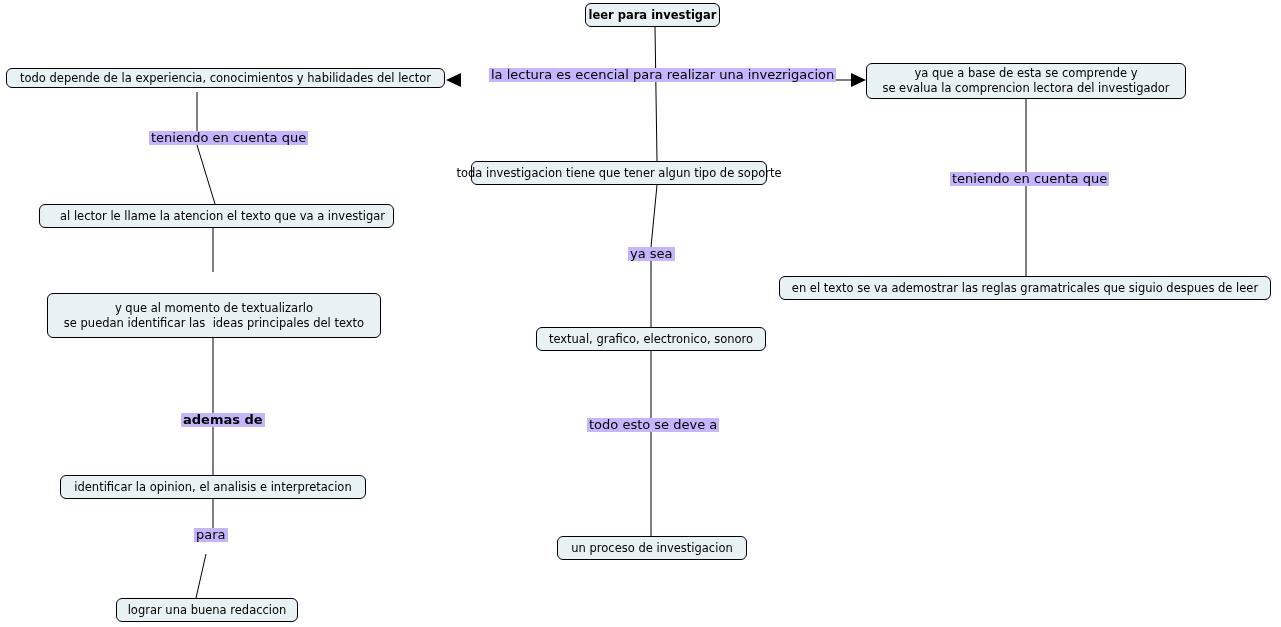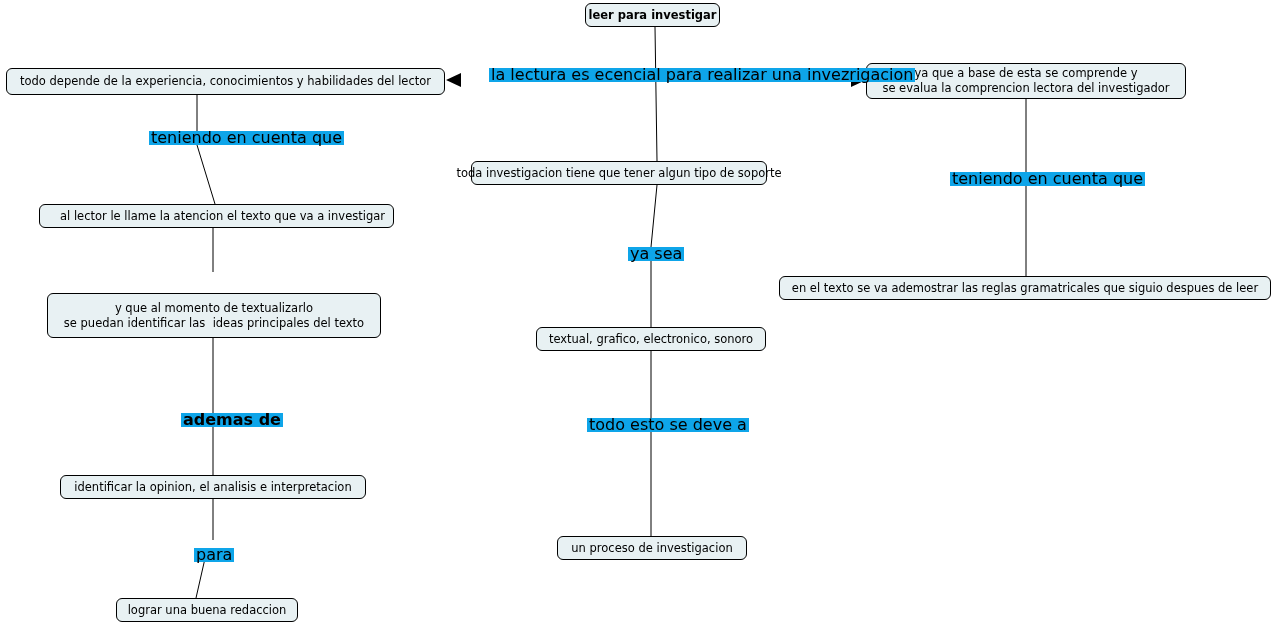--- a/index.html
+++ b/index.html
@@ -34,24 +34,24 @@
     line-height: 15px;
     text-align: center;
     display: flex;
     align-items: center;
     justify-content: center;
     padding: 3px 8px;
     white-space: pre;
   }
   .label {
     position: absolute;
-    font-size: 16px;
+    font-size: 13px;
     line-height: 14px;
     color: #000000;
-    background: #0ea5e9;
+    background: #c4b5fd;
     white-space: pre;
     text-align: center;
     padding: 0 2px;
   }
 </style>
 </head>
 <body>
 
 <div id="canvas">
 
@@ -69,36 +69,36 @@
         <path d="M 1026,99 L 1026,172 M 1026,186 L 1026,276"></path>
       </g>
     <g id="arrowheads" fill="#000000">
         <polygon points="461,73 446,80 461,87"></polygon>
         <polygon points="851,73 866,80 851,87"></polygon>
       </g>
   </svg>
 
   <div id="nodes-layer">
       <div class="node" style="left: 585px; top: 3px; width: 135px; height: 24px; font-weight: bold;">leer para investigar</div>
-      <div class="node" style="left: 6px; top: 68px; width: 439px; height: 27px;">todo depende de la experiencia, conocimientos y habilidades del lector</div>
+      <div class="node" style="left: 6px; top: 68px; width: 439px; height: 20px;">todo depende de la experiencia, conocimientos y habilidades del lector</div>
       <div class="node" style="left: 866px; top: 63px; width: 320px; height: 36px;">ya que a base de esta se comprende y
 se evalua la comprencion lectora del investigador</div>
       <div class="node" style="left: 471px; top: 161px; width: 296px; height: 24px;">toda investigacion tiene que tener algun tipo de soporte</div>
       <div class="node" style="left: 39px; top: 204px; width: 355px; height: 24px; padding-left: 20px;">al lector le llame la atencion el texto que va a investigar</div>
       <div class="node" style="left: 779px; top: 276px; width: 492px; height: 24px;">en el texto se va ademostrar las reglas gramatricales que siguio despues de leer</div>
       <div class="node" style="left: 47px; top: 272px; width: 334px; height: 45px; margin-top: 21px;">y que al momento de textualizarlo
 se puedan identificar las  ideas principales del texto</div>
       <div class="node" style="left: 536px; top: 327px; width: 230px; height: 24px;">textual, grafico, electronico, sonoro</div>
       <div class="node" style="left: 60px; top: 475px; width: 306px; height: 24px;">identificar la opinion, el analisis e interpretacion</div>
       <div class="node" style="left: 557px; top: 536px; width: 190px; height: 24px;">un proceso de investigacion</div>
       <div class="node" style="left: 116px; top: 598px; width: 182px; height: 24px;">lograr una buena redaccion</div>
     </div>
   <div id="labels-layer">
       <div class="label" style="left: 489px; top: 68px;">la lectura es ecencial para realizar una invezrigacion</div>
       <div class="label" style="left: 149px; top: 131px;">teniendo en cuenta que</div>
       <div class="label" style="left: 950px; top: 172px;">teniendo en cuenta que</div>
       <div class="label" style="left: 628px; top: 247px;">ya sea</div>
       <div class="label" style="left: 181px; top: 413px; font-weight: bold;">ademas de</div>
       <div class="label" style="left: 587px; top: 418px;">todo esto se deve a</div>
-      <div class="label" style="left: 194px; top: 548px; text-align: center;">para</div>
+      <div class="label" style="left: 194px; top: 528px; text-align: center;">para</div>
     </div>
 
 </div>
 
 </body></html>

